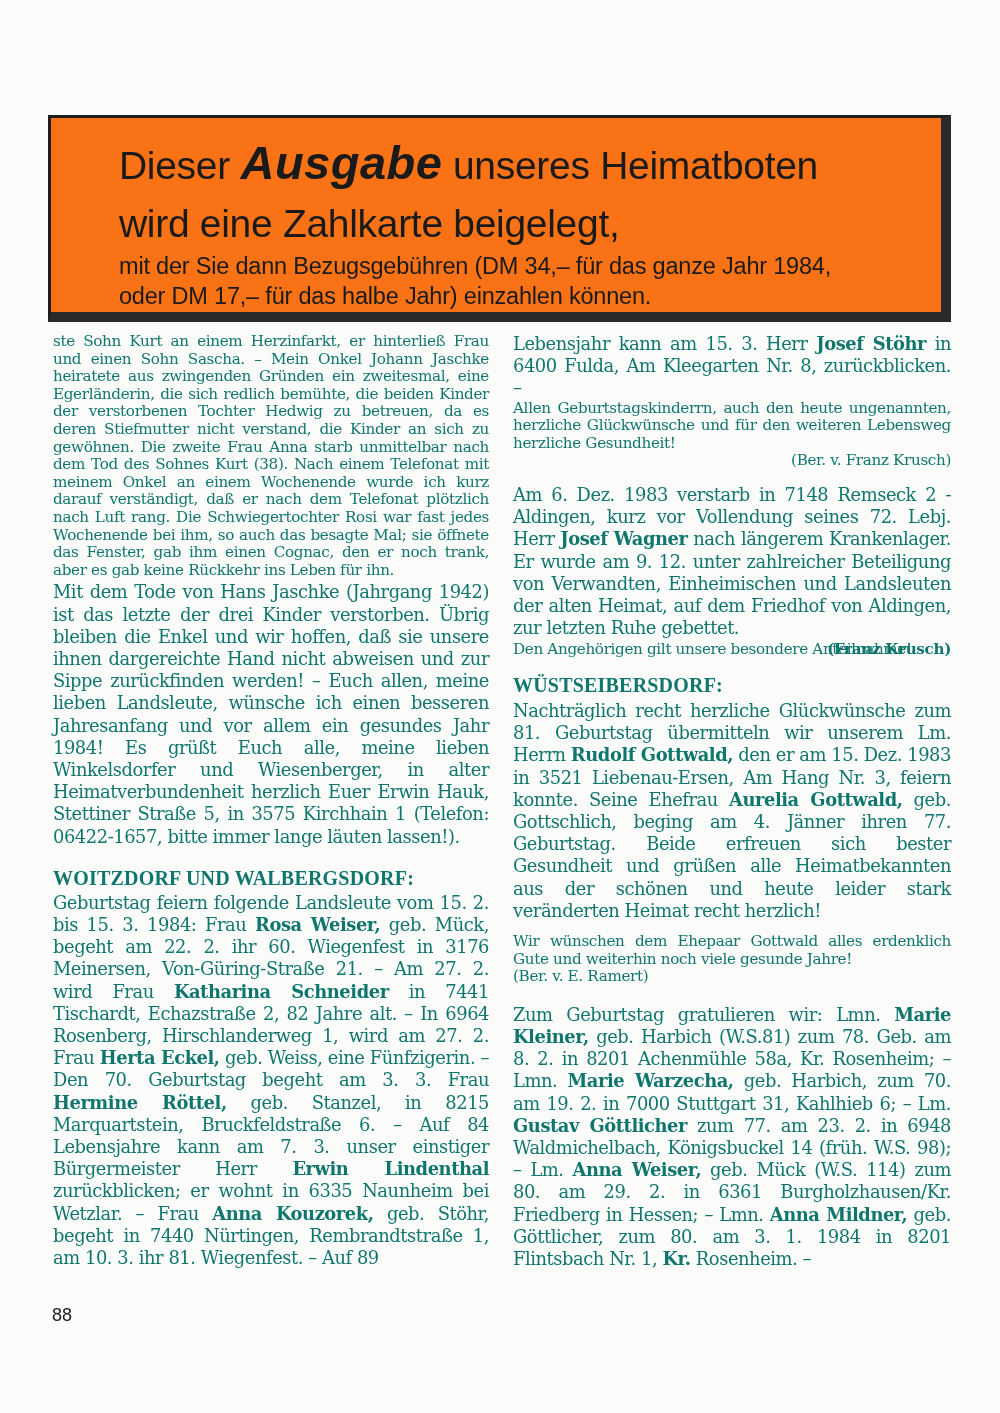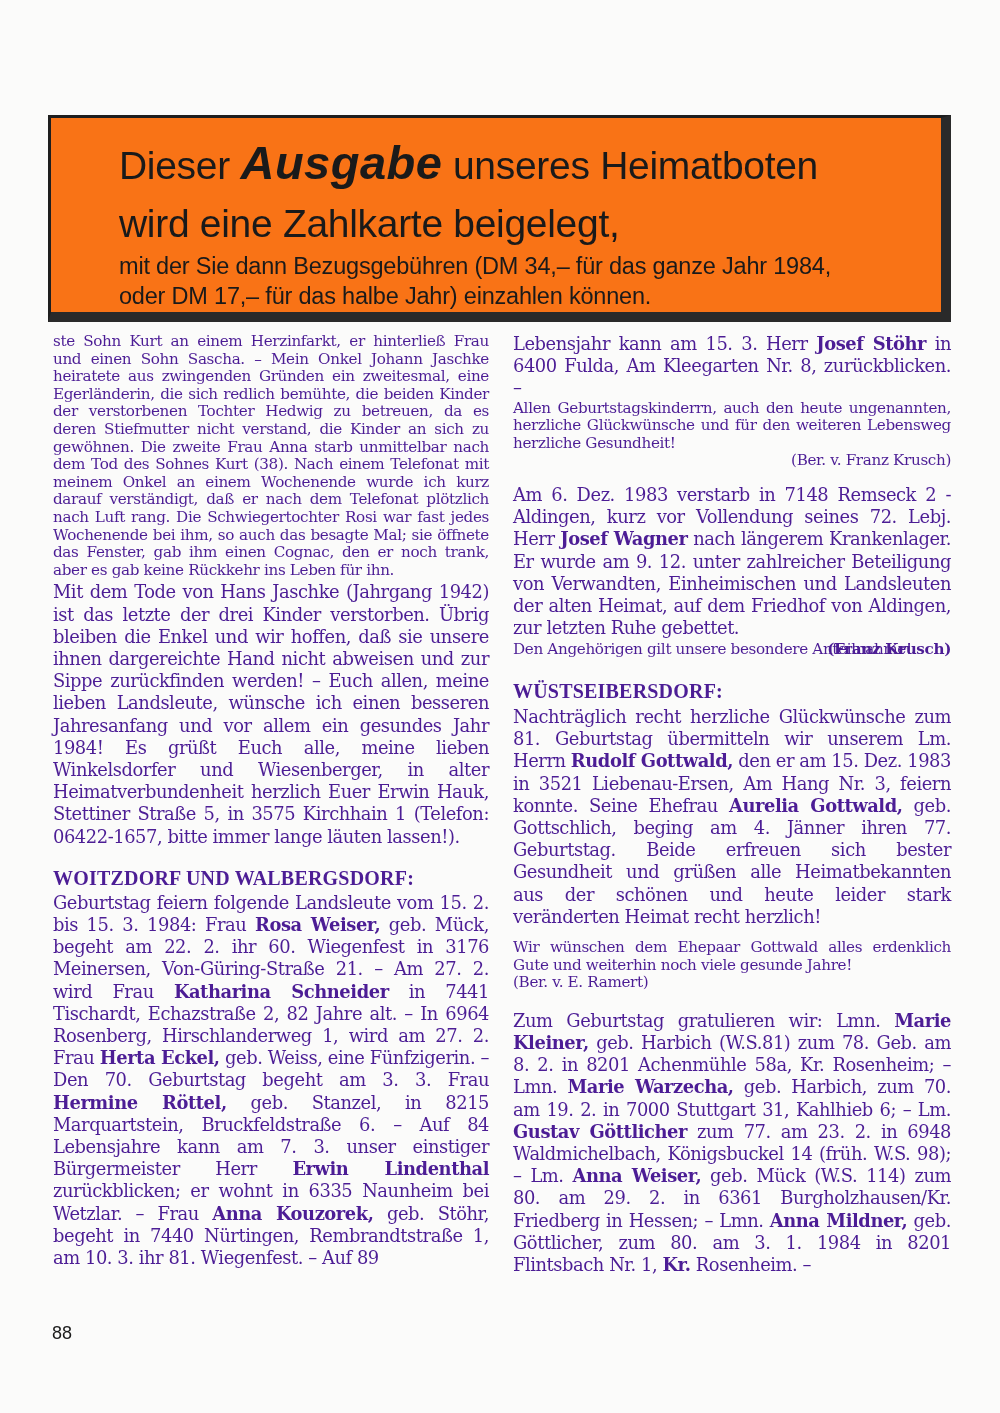--- a/index.html
+++ b/index.html
@@ -28,36 +28,36 @@
     letter-spacing: -0.3px;
     margin-top: 11px;
   }
   .notice-sub {
     position: absolute; left: 68px; top: 133px; width: 780px;
     font-family: "Liberation Sans", sans-serif; font-size: 23.5px; line-height: 30px;
     letter-spacing: -0.2px; white-space: nowrap;
   }
   .col {
     position: absolute; top: 333px;
-    font-family: "DejaVu Serif", serif; color: #4c1d95;
+    font-family: "DejaVu Serif", serif; color: #0f766e;
   }
   .col-left { left: 53px; width: 436px; }
   .col-right { left: 513px; width: 438px; }
   p { margin: 0; text-align: justify; }
   .small { font-size: 15.2px; line-height: 17.6px; letter-spacing: -0.35px; }
   .large { font-size: 17.9px; line-height: 22.2px; letter-spacing: -0.45px; }
   .heading {
     font-family: "Liberation Serif", serif; font-weight: bold; font-size: 20px;
     line-height: 24px; letter-spacing: 0.2px; margin: 0;
   }
   .right-align { text-align: right; }
   b { font-weight: bold; }
   .page-num {
     position: absolute; left: 52px; top: 1305px;
-    font-family: "Liberation Sans", sans-serif; font-size: 18px; margin-top: 18px;
+    font-family: "Liberation Sans", sans-serif; font-size: 18px;
   }
 </style>
 </head>
 <body>
 
 <div class="notice-box">
   <div class="notice-line1"><span>Dieser </span><span class="emph">Ausgabe</span><span> unseres Heimatboten</span></div>
   <div class="notice-line2">wird eine Zahlkarte beigelegt,</div>
   <div class="notice-sub">
     <div>mit der Sie dann Bezugsgebühren (DM 34,– für das ganze Jahr 1984,</div>
@@ -80,21 +80,21 @@
   </p>
   <p class="small">Allen Geburtstagskinderrn, auch den heute ungenannten, herzliche Glückwünsche und für den weiteren Lebensweg herzliche Gesundheit!</p>
   <p class="small right-align" style="margin-bottom:14px;">(Ber. v. Franz Krusch)</p>
   <p class="large">
     <span>Am 6. Dez. 1983 verstarb in 7148 Remseck 2 -Aldingen, kurz vor Vollendung seines 72. Lebj. Herr </span><b>Josef Wagner</b><span> nach längerem Krankenlager. Er wurde am 9. 12. unter zahlreicher Beteiligung von Verwandten, Einheimischen und Landsleuten der alten Heimat, auf dem Friedhof von Aldingen, zur letzten Ruhe gebettet.</span>
   </p>
   <p class="small" style="margin-top:2px;">
     <span>Den Angehörigen gilt unsere besondere Anteilnahme!</span>
   </p>
   <p class="small right-align" style="margin-top:-17.6px; font-weight:bold;"><span>(Franz Krusch)</span></p>
-  <h2 class="heading" style="margin-top:20px; margin-bottom:3px;font-family:Liberation Serif, serif;">WÜSTSEIBERSDORF:</h2>
+  <h2 class="heading" style="margin-top:14px; margin-bottom:3px;font-family:Liberation Serif, serif;">WÜSTSEIBERSDORF:</h2>
   <p class="large">
     <span>Nachträglich recht herzliche Glückwünsche zum 81. Geburtstag übermitteln wir unserem Lm. Herrn </span><b>Rudolf Gottwald,</b><span> den er am 15. Dez. 1983 in 3521 Liebenau-Ersen, Am Hang Nr. 3, feiern konnte. Seine Ehefrau </span><b>Aurelia Gottwald,</b><span> geb. Gottschlich, beging am 4. Jänner ihren 77. Geburtstag. Beide erfreuen sich bester Gesundheit und grüßen alle Heimatbekannten aus der schönen und heute leider stark veränderten Heimat recht herzlich!</span>
   </p>
   <p class="small" style="margin-top:11px;">Wir wünschen dem Ehepaar Gottwald alles erdenklich Gute und weiterhin noch viele gesunde Jahre!</p>
   <p class="small" style="margin-bottom:18px;">(Ber. v. E. Ramert)</p>
   <p class="large">
     <span>Zum Geburtstag gratulieren wir: Lmn. </span><b>Marie Kleiner,</b><span> geb. Harbich (W.S.81) zum 78. Geb. am 8. 2. in 8201 Achenmühle 58a, Kr. Rosenheim; – Lmn. </span><b>Marie Warzecha,</b><span> geb. Harbich, zum 70. am 19. 2. in 7000 Stuttgart 31, Kahlhieb 6; – Lm. </span><b>Gustav Göttlicher</b><span> zum 77. am 23. 2. in 6948 Waldmichelbach, Königsbuckel 14 (früh. W.S. 98); – Lm. </span><b>Anna Weiser,</b><span> geb. Mück (W.S. 114) zum 80. am 29. 2. in 6361 Burgholzhausen/Kr. Friedberg in Hessen; – Lmn. </span><b>Anna Mildner,</b><span> geb. Göttlicher, zum 80. am 3. 1. 1984 in 8201 Flintsbach Nr. 1, </span><b>Kr.</b><span> Rosenheim. –</span>
   </p>
 </div>
 

